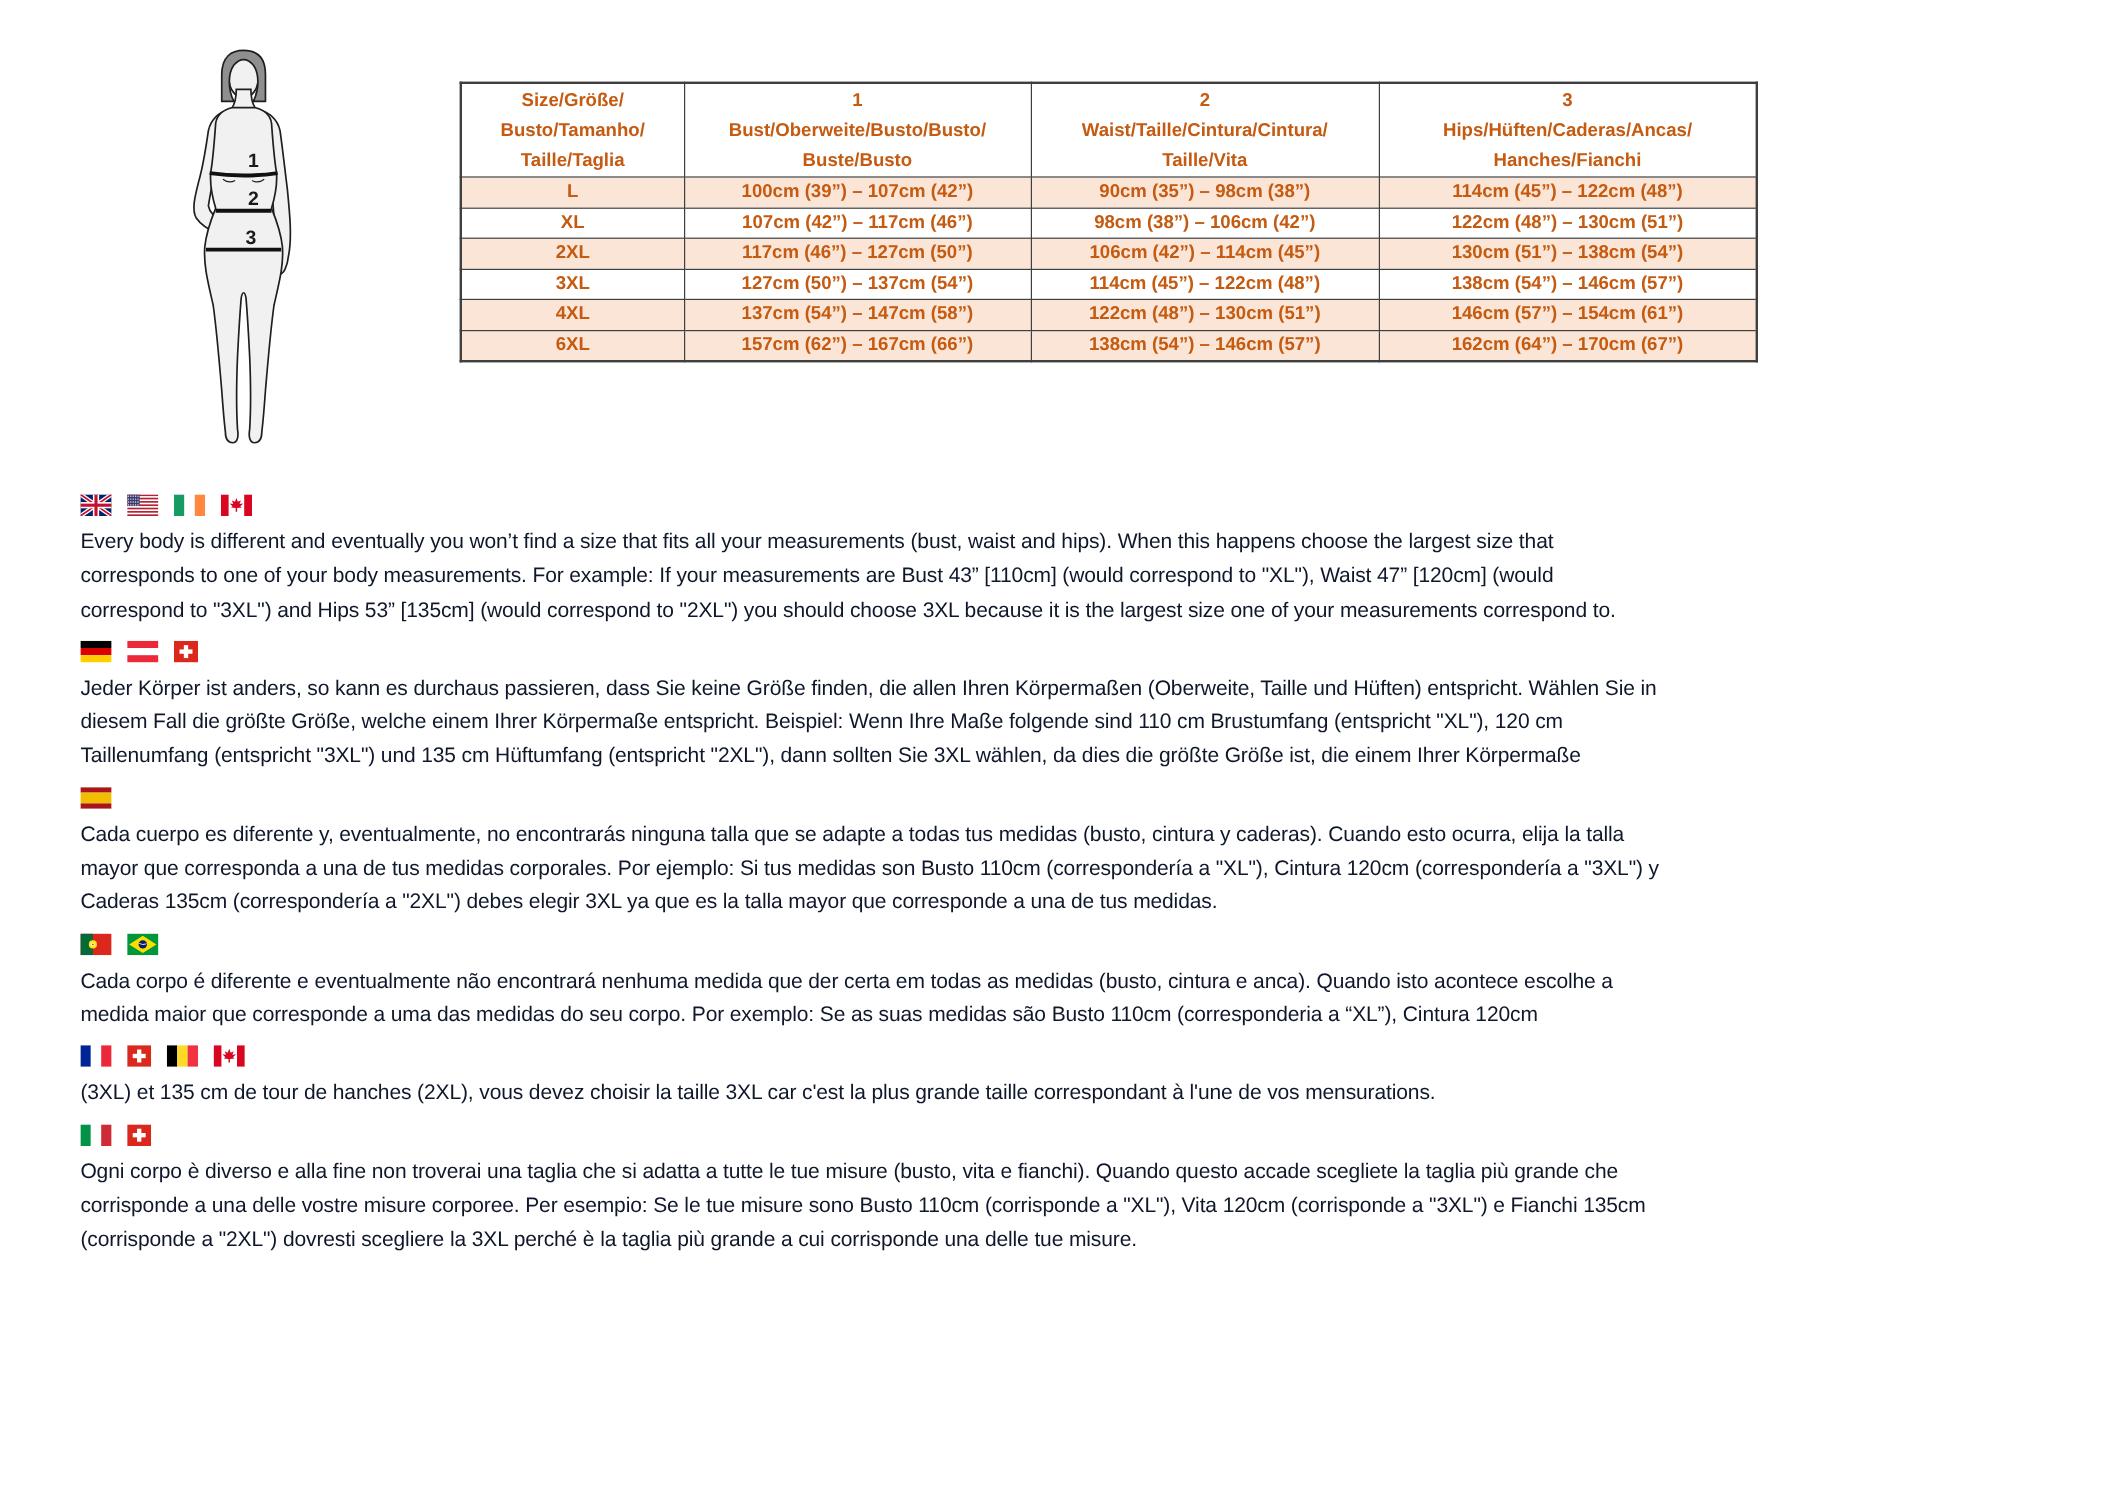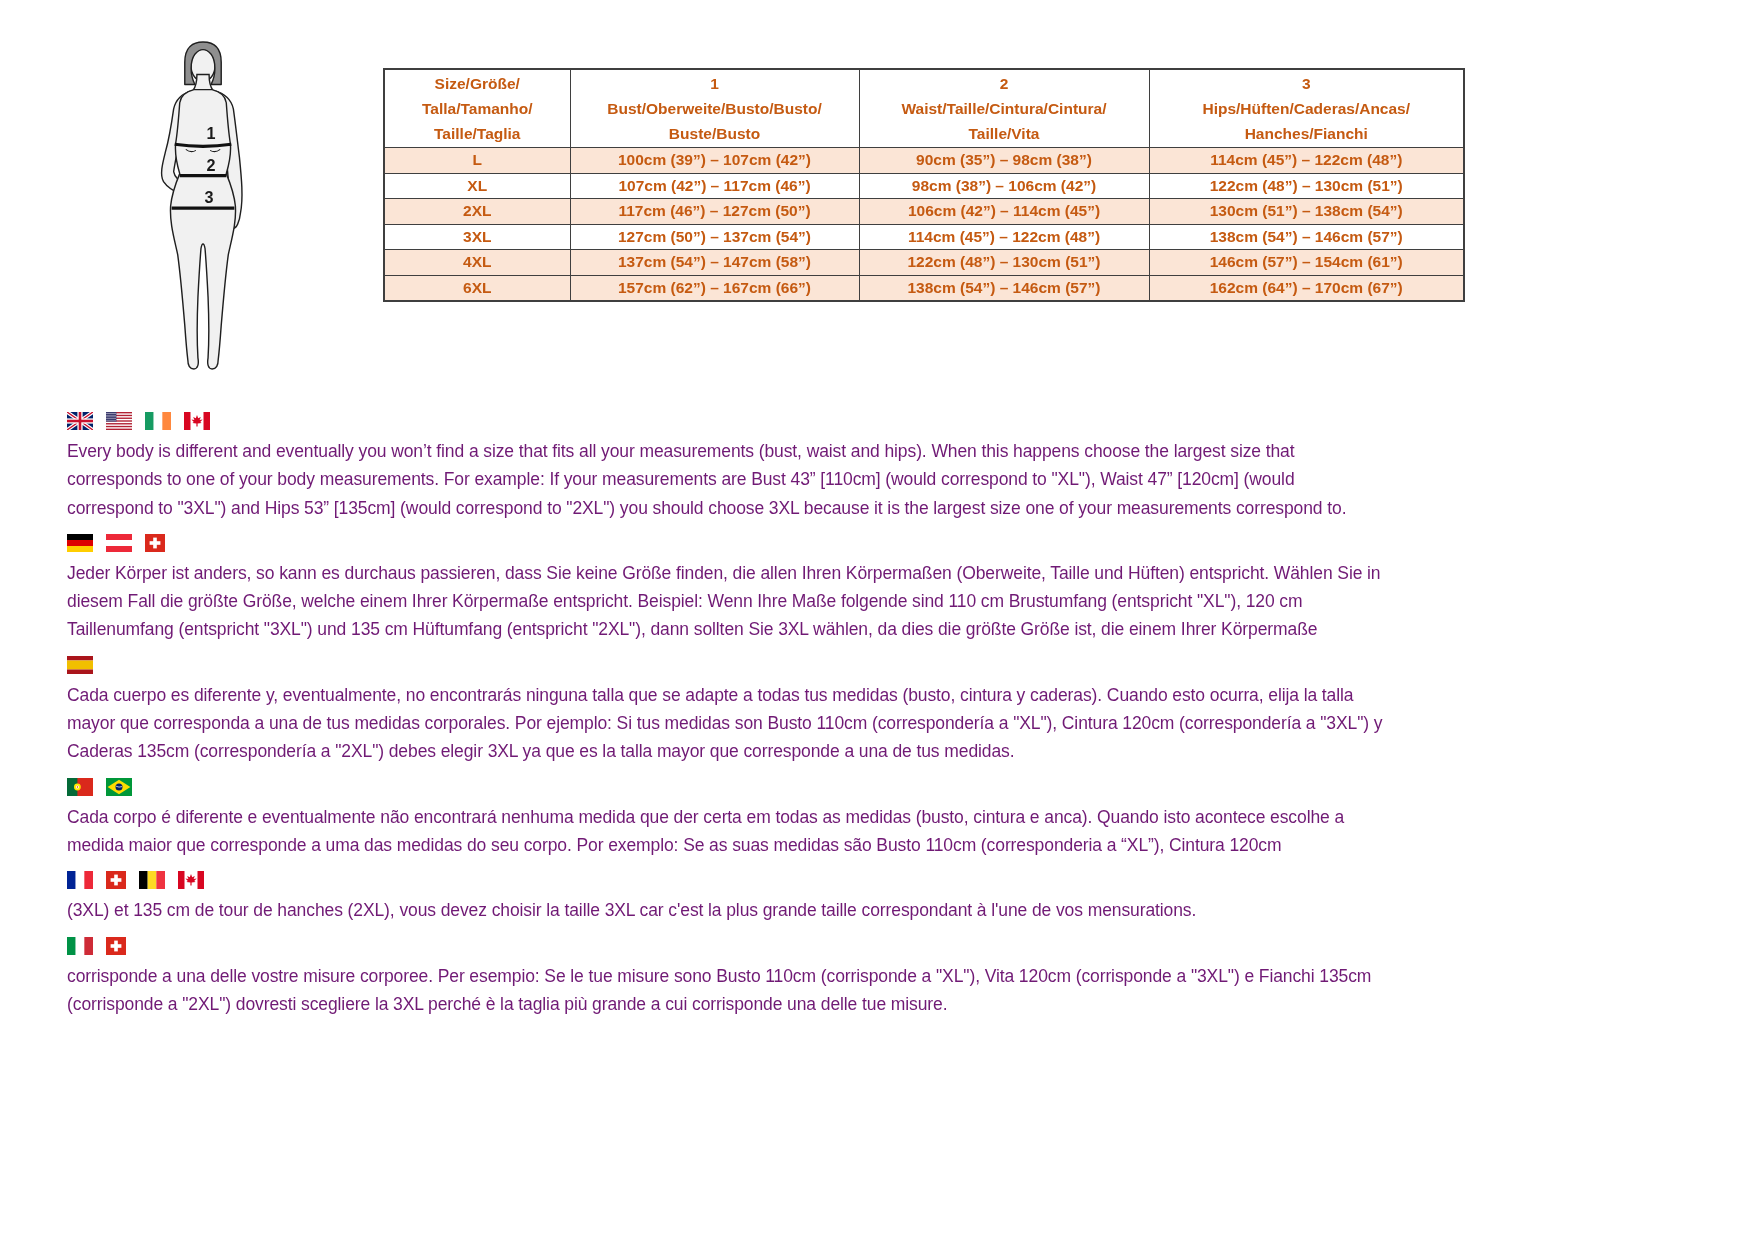--- a/index.html
+++ b/index.html
@@ -26,21 +26,21 @@
   .col-size{width:186px;}
   .col-bust{width:289px;}
   .col-waist{width:290px;}
   .col-hips{width:315px;}
   
   .sections{position:absolute;left:67px;top:412px;width:1640px;}
   .lang-section{margin:0 0 12px 0;}
   .flag-row{display:flex;align-items:center;gap:13px;height:18px;margin:0 0 7px 0;}
   .flag-row svg{display:block;}
   .para-line{
-    white-space:nowrap;font-size:17.5px;line-height:28.3px;color:#701a75;
+    white-space:nowrap;font-size:17.5px;line-height:28.3px;color:#0f172a;
     letter-spacing:-0.1px;
   }
 </style>
 </head>
 <body>
 
 <div class="figure-wrap">
   <svg width="114" height="336" viewBox="0 0 110 332">
 
     <path d="M66,52 C77,55 83,61 85,70 C87,84 89,102 91,118 C93,138 95,158 92,173 C91,182 88,188 85,188 C82,188 80,182 81,174 C82,158 80,138 78,118 C76,98 73,78 68,62 Z" fill="#f1f1f1" stroke="#1f1f1f" stroke-width="1.4" stroke-linejoin="round"></path>
@@ -69,21 +69,21 @@
   <colgroup>
     <col class="col-size">
       <col class="col-bust">
       <col class="col-waist">
       <col class="col-hips">
   </colgroup>
   <thead>
       <tr id="size-table-head">
         <th>
           <div>Size/Größe/</div>
-          <div>Talla/Tamanho/</div>
+          <div>Busto/Tamanho/</div>
           <div>Taille/Taglia</div>
         </th>
         <th>
           <div>1</div>
           <div>Bust/Oberweite/Busto/Busto/</div>
           <div>Buste/Busto</div>
         </th>
         <th>
           <div>2</div>
           <div>Waist/Taille/Cintura/Cintura/</div>
@@ -323,17 +323,18 @@
         </span>
         <span>
           <svg width="20" height="18" viewBox="0 0 20 18">
             <rect width="20" height="18" fill="#DA291C"></rect>
             <rect x="8.2" y="3.6" width="3.6" height="10.8" fill="#fff"></rect>
             <rect x="4.6" y="7.2" width="10.8" height="3.6" fill="#fff"></rect>
           </svg>
         </span>
       </div>
       <div>
+        <div class="para-line">Ogni corpo è diverso e alla fine non troverai una taglia che si adatta a tutte le tue misure (busto, vita e fianchi). Quando questo accade scegliete la taglia più grande che</div>
         <div class="para-line">corrisponde a una delle vostre misure corporee. Per esempio: Se le tue misure sono Busto 110cm (corrisponde a "XL"), Vita 120cm (corrisponde a "3XL") e Fianchi 135cm</div>
         <div class="para-line">(corrisponde a "2XL") dovresti scegliere la 3XL perché è la taglia più grande a cui corrisponde una delle tue misure.</div>
       </div>
     </div>
   </div>
 
 </body></html>

